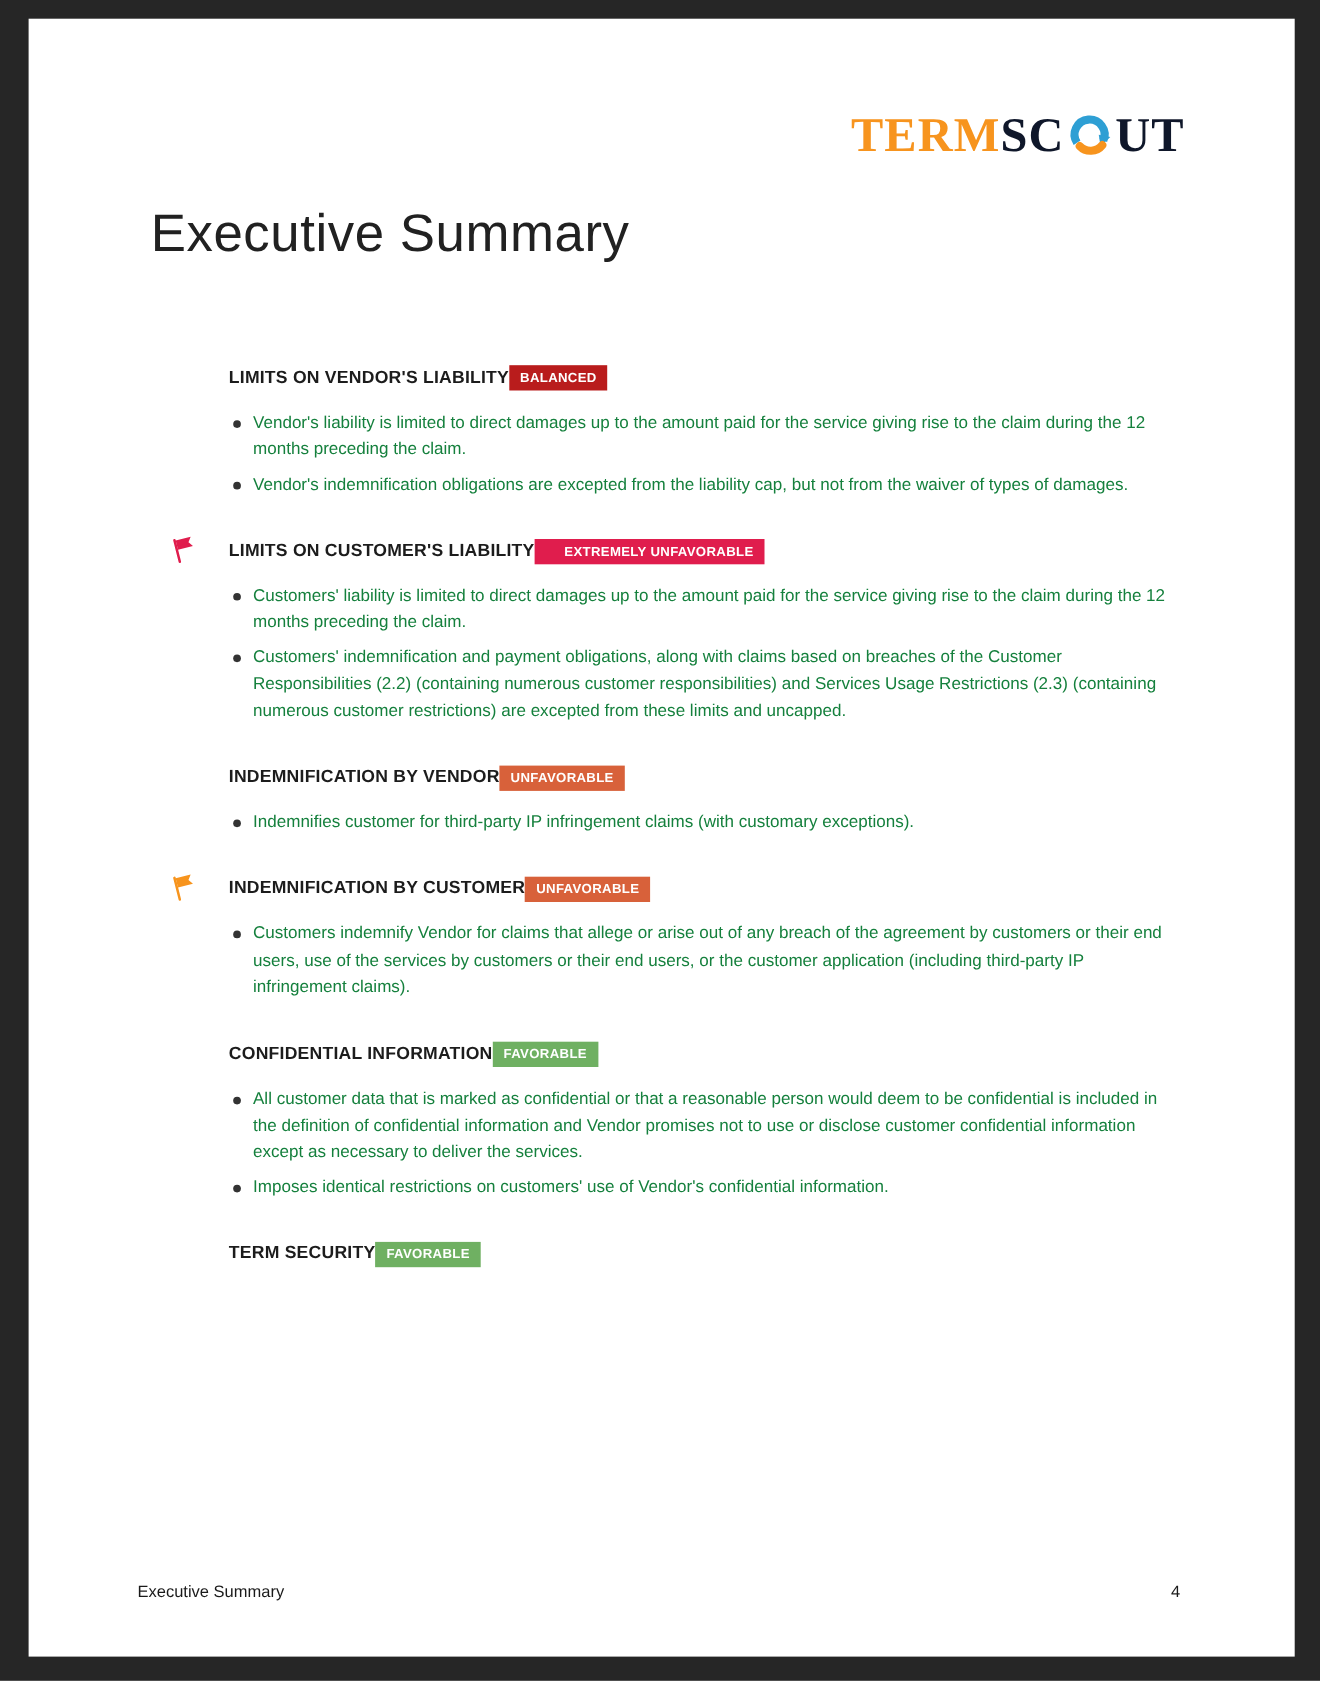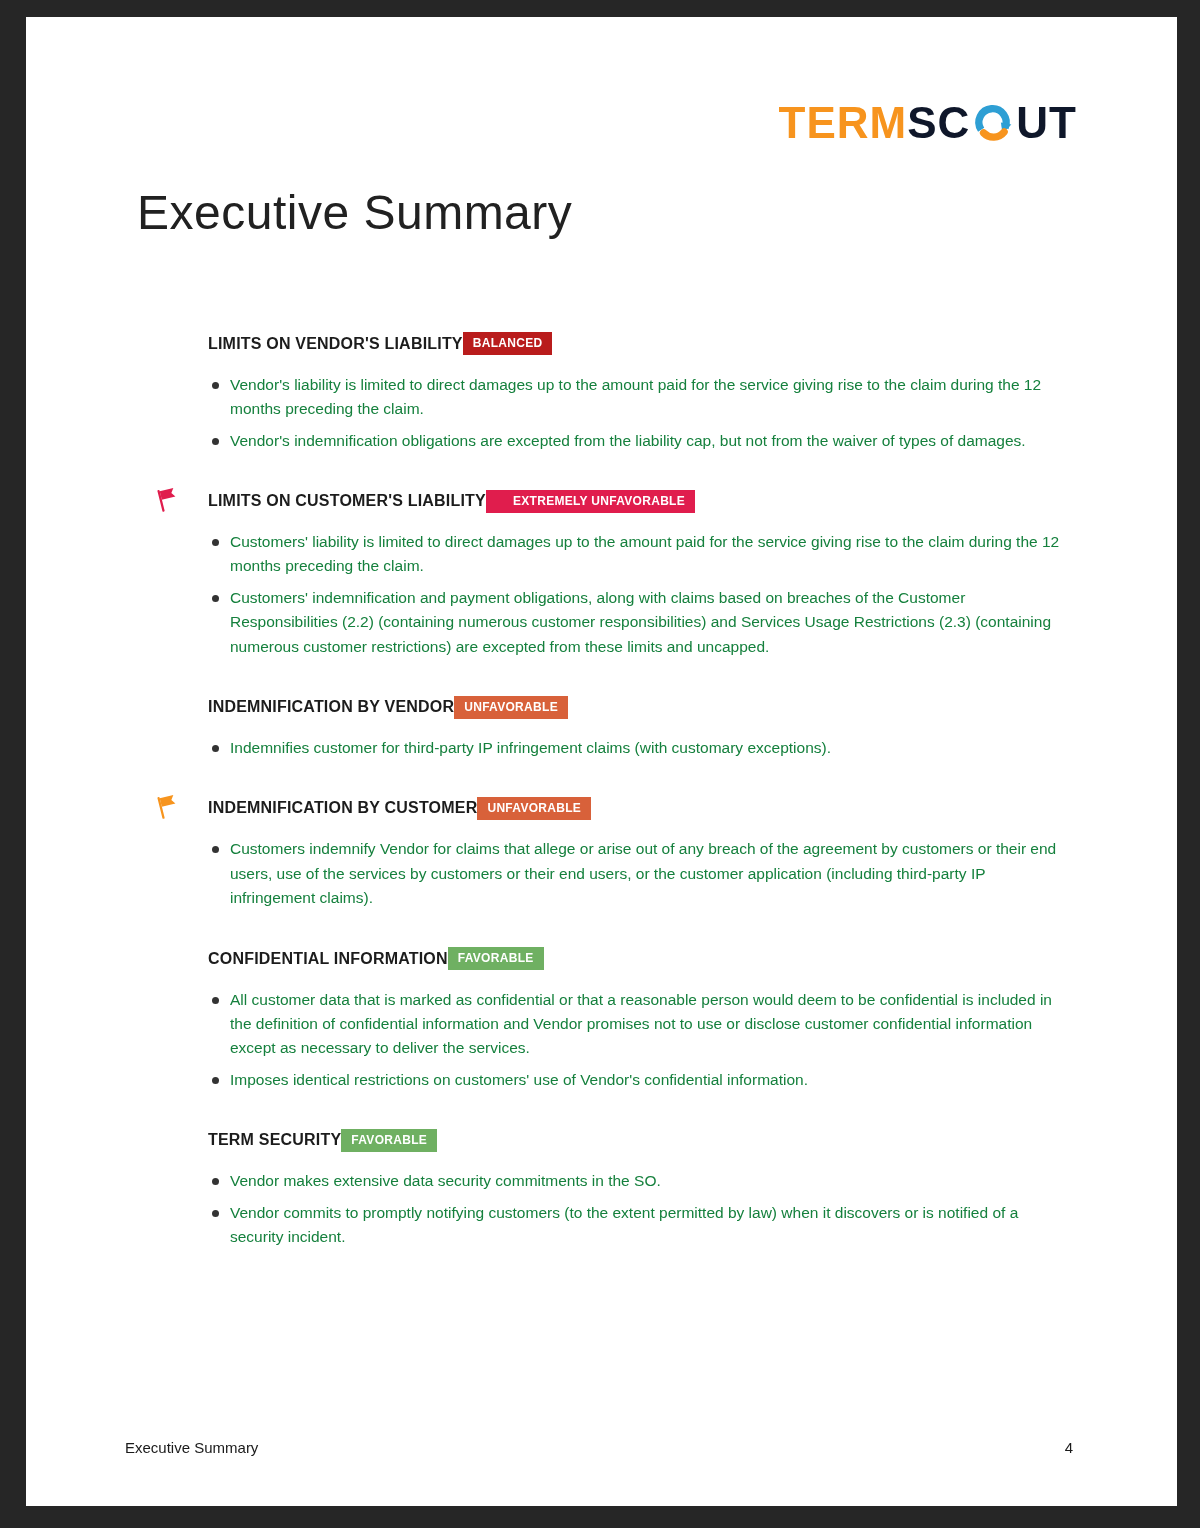--- a/index.html
+++ b/index.html
@@ -9,21 +9,21 @@
     position:relative;
     font-family:"Liberation Sans", sans-serif;
   }
   .page {
     position:absolute; left:26px; top:17px; right:23px; bottom:22px;
     background:#ffffff;
     overflow:hidden;
   }
   
   .logo-row { display:flex; justify-content:flex-end; align-items:center; padding:84px 100px 0 0; }
-  .logo { display:flex; align-items:center; font-weight:bold; font-size:44px; letter-spacing:1px; line-height:1; }
+  .logo { display:flex; align-items:center; font-weight:bold; font-size:44px; letter-spacing:1px; line-height:1;font-family:Liberation Serif, serif; }
   .logo .lg-orange { color:#F7941E; }
   .logo .lg-blue { color:#0f172a; }
   .logo svg { margin:0 2px; display:block; }
   
   .page-title {
     margin:42px 0 0 111px;
     font-size:48px; font-weight:300; color:#212121;
     letter-spacing:0.5px; line-height:1.1;
   }
   
@@ -152,24 +152,20 @@
           <li>Imposes identical restrictions on customers' use of Vendor's confidential information.</li>
         </ul>
     </section>
 
     <section class="section">
       <div class="section-header">
 
         <h2 class="section-heading">TERM SECURITY</h2>
         <span class="badge" style="background-color: rgb(111, 176, 98);">FAVORABLE</span>
       </div>
-      <ul class="bullets">
-          <li>Vendor makes extensive data security commitments in the SO.</li>
-          <li>Vendor commits to promptly notifying customers (to the extent permitted by law) when it discovers or is notified of a security incident.</li>
-        </ul>
     </section>
   </main>
 
   <div class="footer">
     <span>Executive Summary</span>
     <span>4</span>
   </div>
 
 </div>
 

